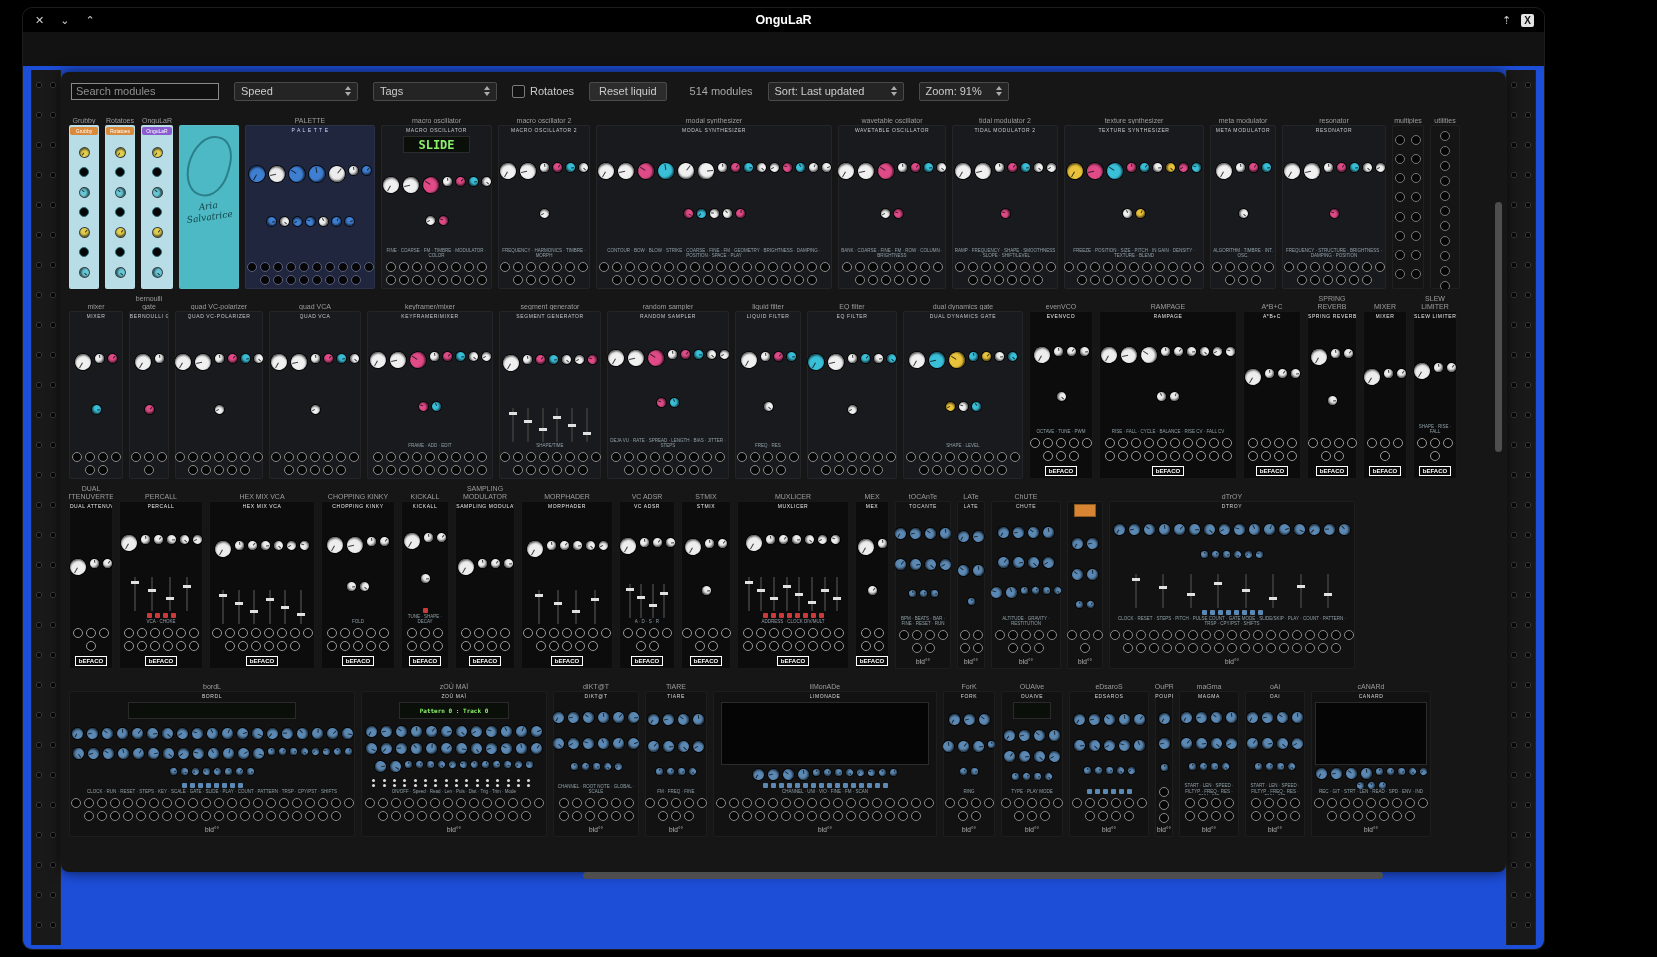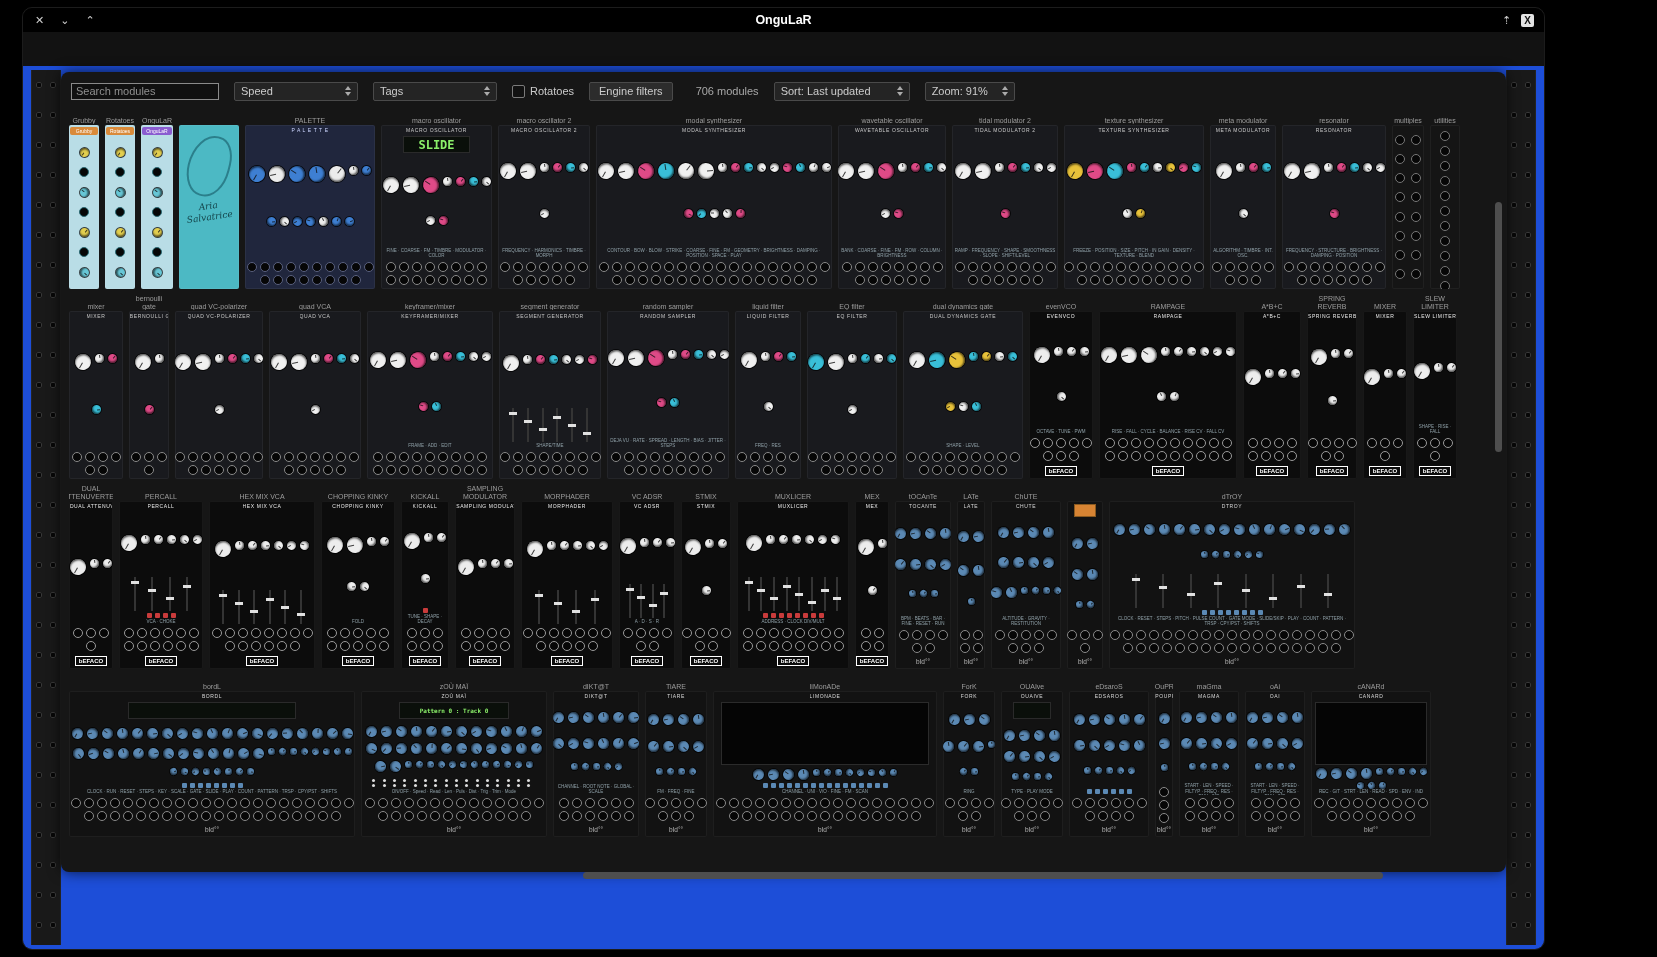--- a/index.html
+++ b/index.html
@@ -133,23 +133,23 @@
           <span class="spin">
               <b class="up"></b>
               <b class="dn"></b>
             </span>
         </div>
         <div class="chkwrap">
           <span class="checkbox"></span>
           <span>Rotatoes</span>
         </div>
         <div class="btn">
-          <span>Engine filters</span>
+          <span>Reset liquid</span>
         </div>
-        <span class="count">706 modules</span>
+        <span class="count">514 modules</span>
         <div class="select sel-sort">
           <span>Sort: Last updated</span>
           <span class="spin">
               <b class="up"></b>
               <b class="dn"></b>
             </span>
         </div>
         <div class="select sel-zoom">
           <span>Zoom: 91%</span>
           <span class="spin">

